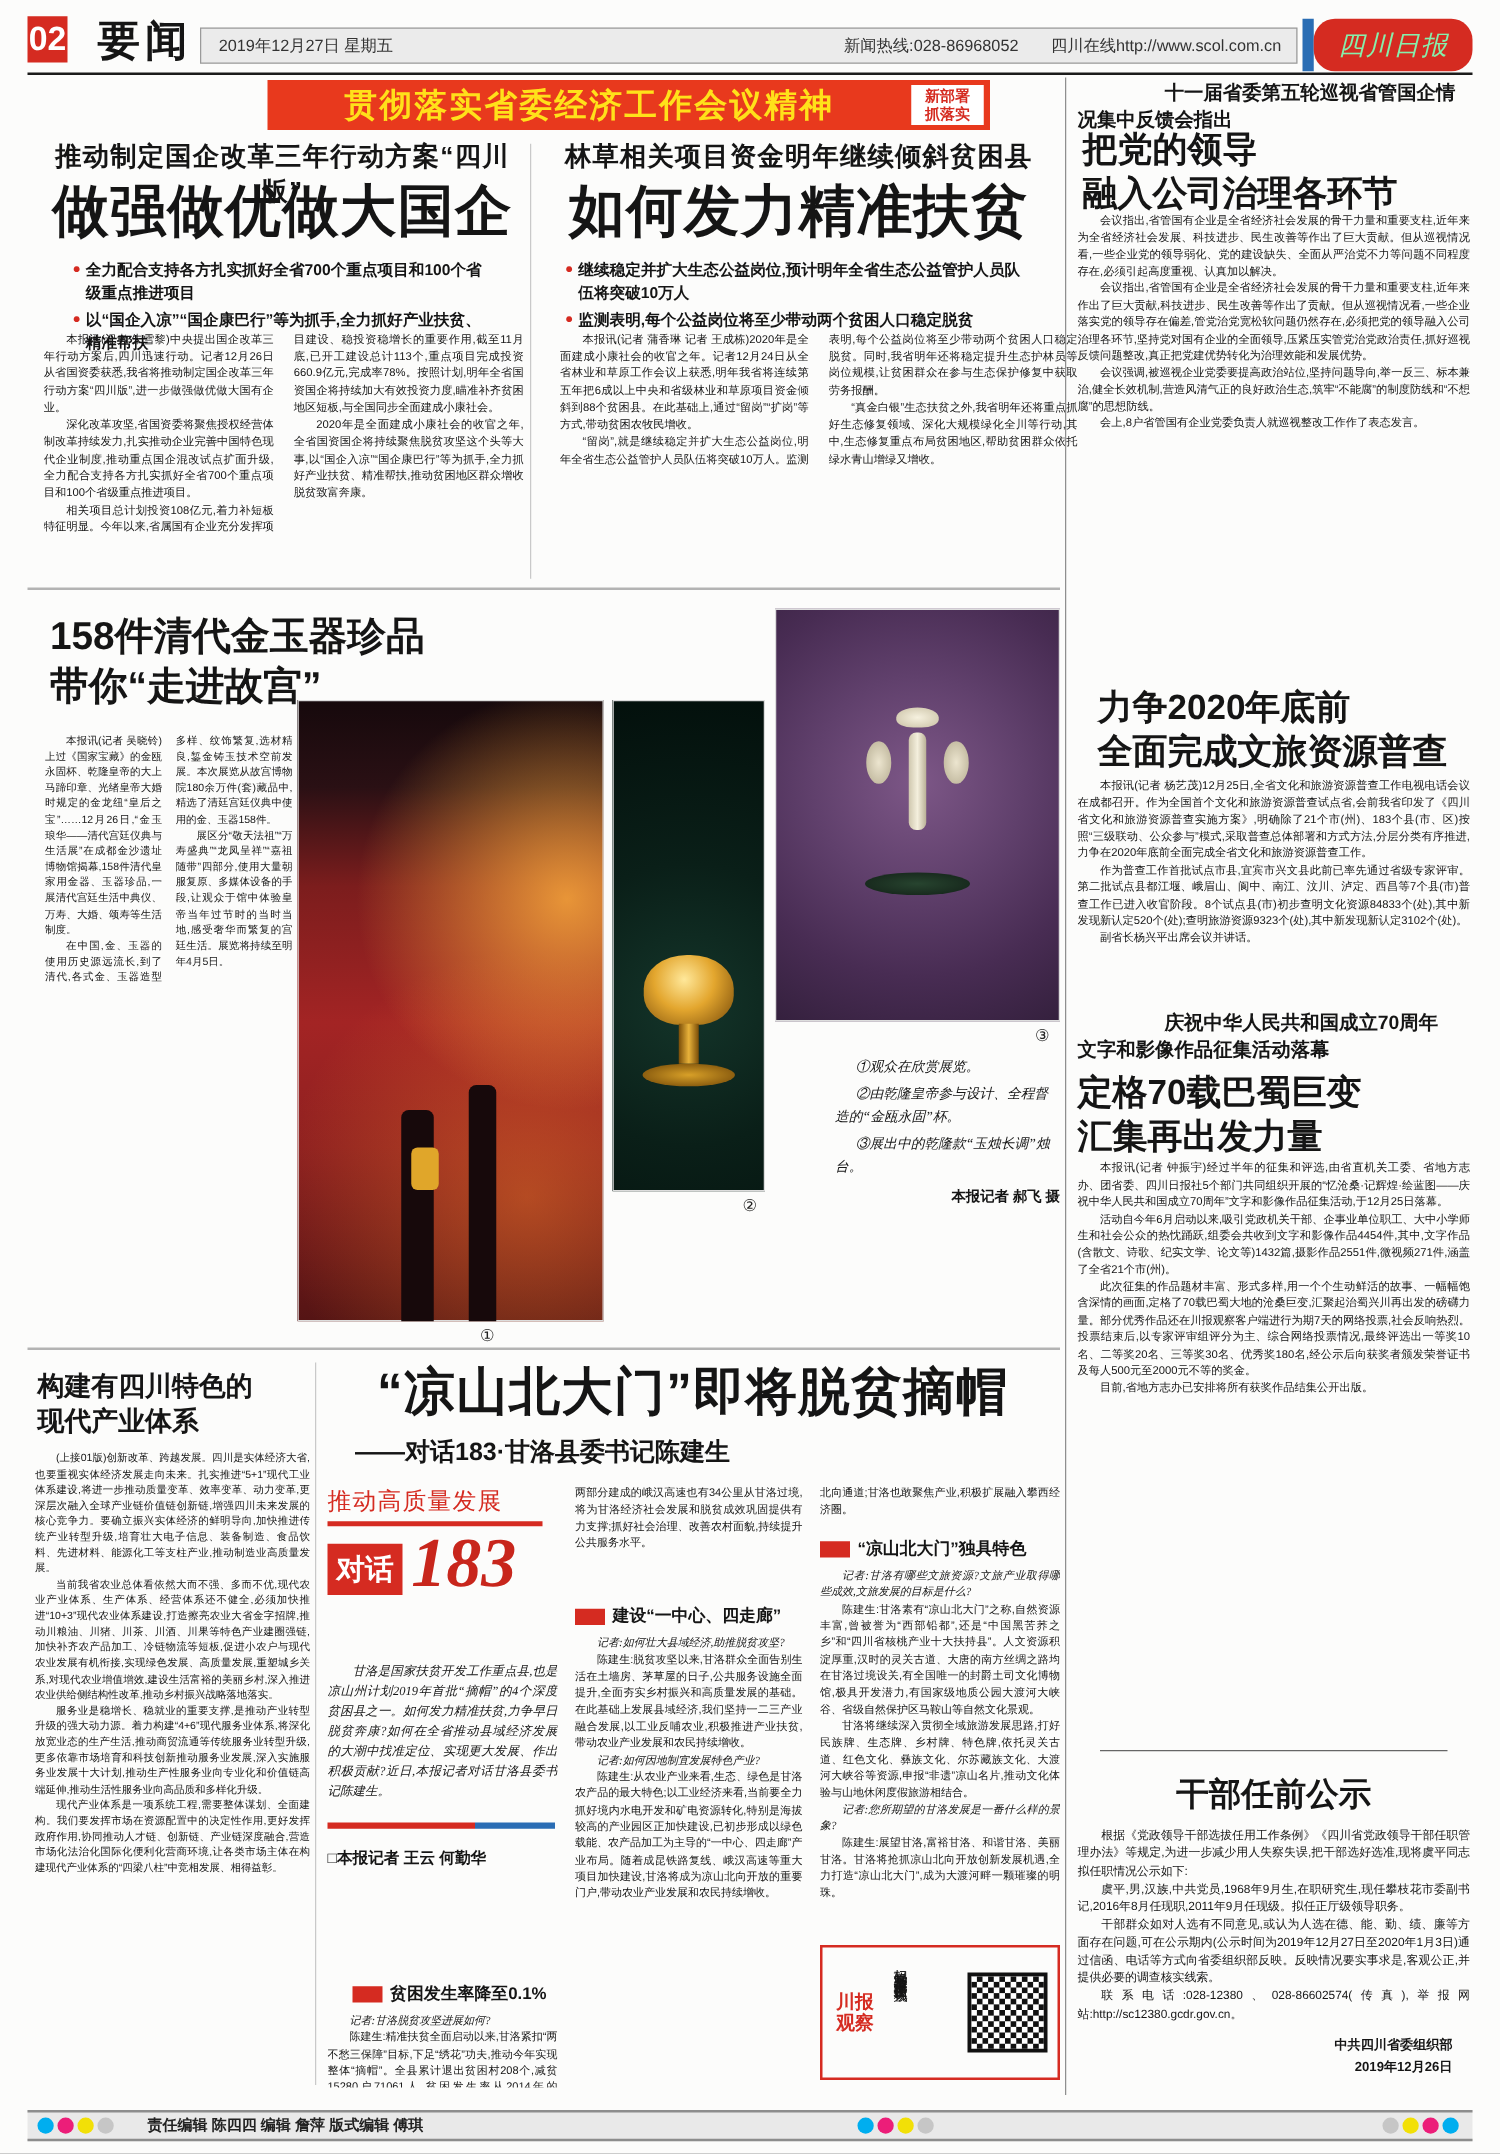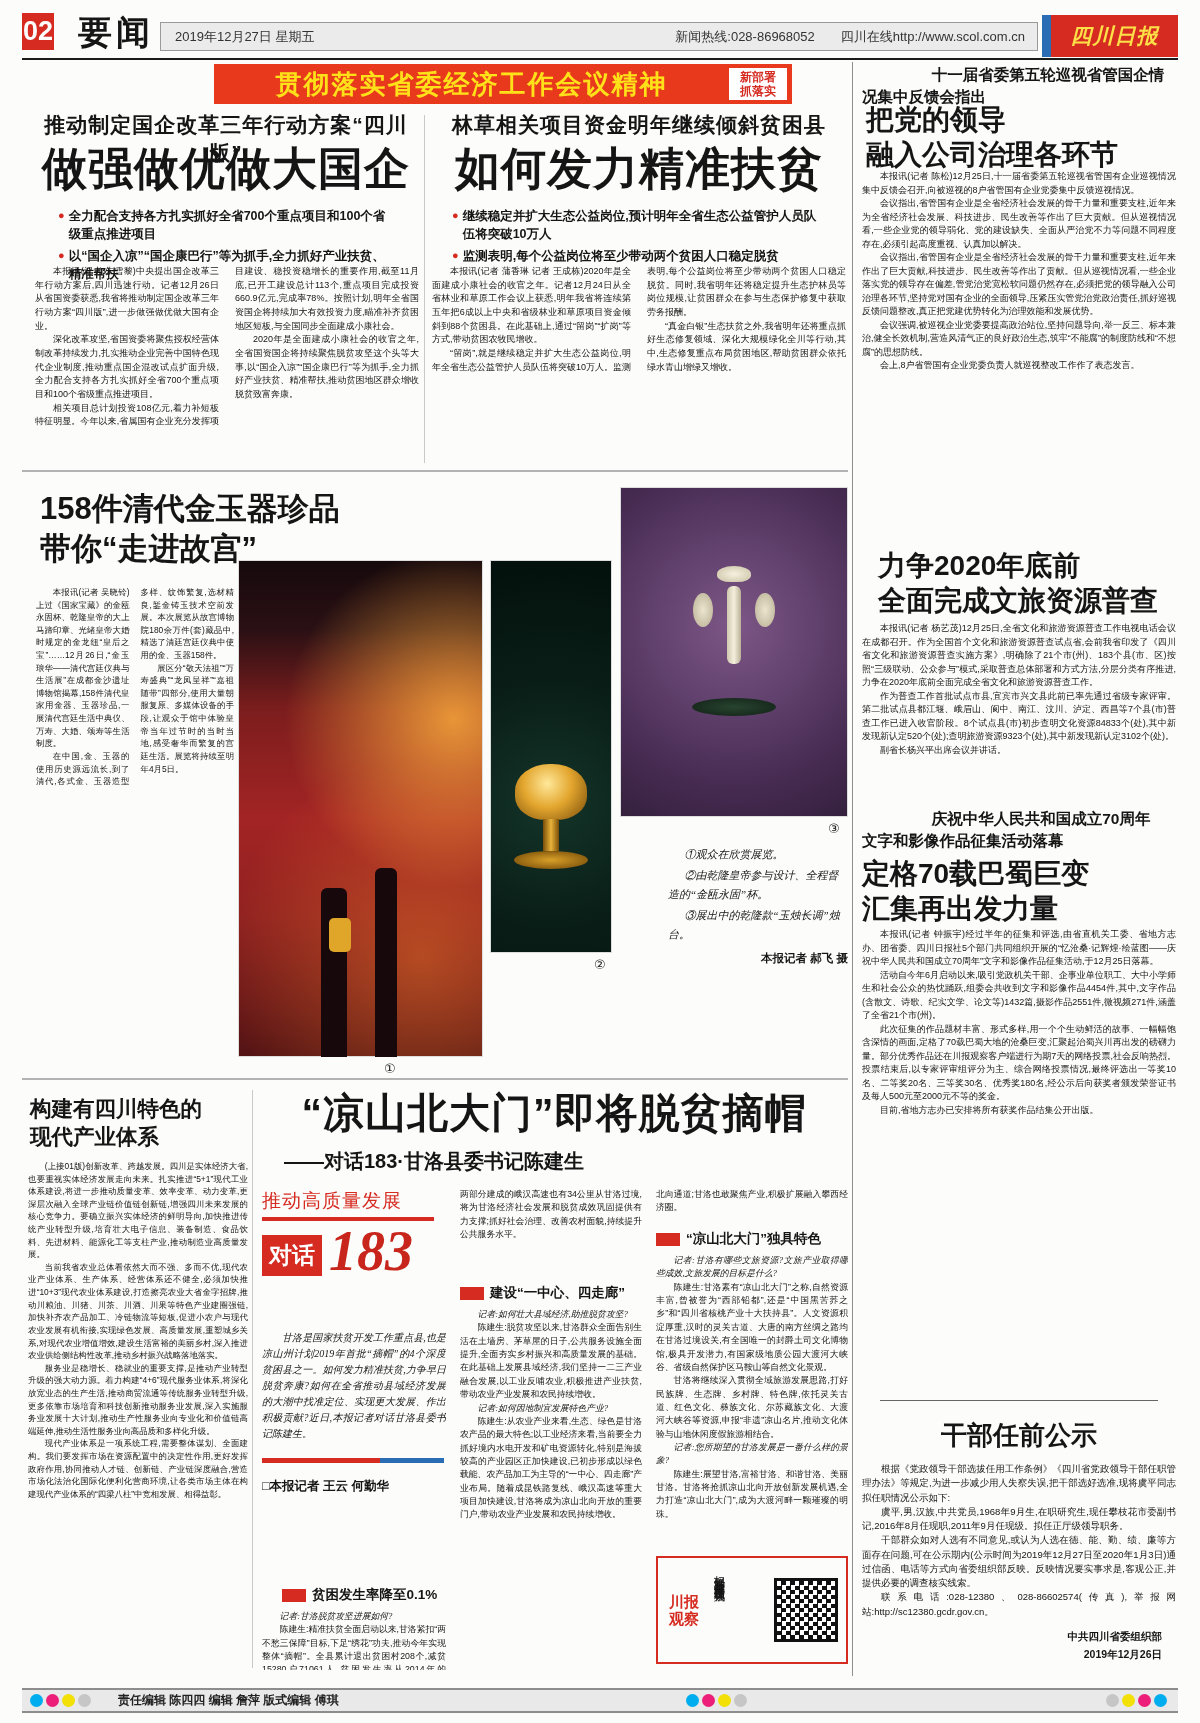--- a/index.html
+++ b/index.html
@@ -12,21 +12,21 @@
   
   .badge02{left:22px;top:13px;width:32px;height:37px;background:#d52b21;color:#fff;font-size:27px;font-weight:bold;display:flex;align-items:center;justify-content:center;}
   .secTitle{left:78px;top:10px;font-size:34px;font-weight:bold;letter-spacing:4px;}
   .headbar{left:160px;top:22px;width:878px;height:29px;background:#ebebeb;border:1px solid #9a9a9a;display:flex;align-items:center;font-size:13px;color:#333;box-sizing:border-box;}
   .headbar .date{margin-left:14px;}
   .headbar .sp{flex:1;}
   .headbar .hot{margin-right:26px;}
   .headbar .web{margin-right:12px;}
   .masthead{left:1042px;top:15px;width:136px;height:42px;display:flex;}
   .masthead .blue{width:9px;background:#2a6db4;}
-  .masthead .red{flex:1;background:#d52b21;color:#fde047;display:flex;align-items:center;justify-content:center;font-size:21px;font-weight:bold;font-style:italic;letter-spacing:1px;}
+  .masthead .red{flex:1;background:#d52b21;color:#86efac;display:flex;align-items:center;justify-content:center;font-size:21px;font-weight:normal;font-style:italic;letter-spacing:1px;border-radius:17px;}
   .toprule{left:22px;top:58px;width:1156px;height:2px;background:#1b1b1b;}
   
   .banner{left:214px;top:64px;width:578px;height:40px;background:#e8391d;display:flex;align-items:center;}
   .banner .btxt{flex:1;text-align:center;color:#ffe11a;font-size:26px;font-weight:bold;letter-spacing:2px;}
   .banner .btag{width:58px;height:32px;background:#fff;color:#d52b21;font-size:12px;font-weight:bold;margin-right:5px;display:flex;flex-direction:column;align-items:center;justify-content:center;line-height:1.2;}
   
   .kicker{text-align:center;font-size:21px;font-weight:bold;letter-spacing:1px;}
   .bighead{text-align:center;font-size:45px;font-weight:900;letter-spacing:1px;}
   .bullets{font-size:12.5px;font-weight:bold;line-height:1.45;}
   .bullet{display:flex;margin-bottom:4px;}
@@ -152,21 +152,21 @@
   <div class="abs bullets" style="left:452px;top:207px;width:376px;">
     <div class="bullet">
         <span class="dot">●</span>
         <span>继续稳定并扩大生态公益岗位,预计明年全省生态公益管护人员队伍将突破10万人</span>
       </div>
     <div class="bullet">
         <span class="dot">●</span>
         <span>监测表明,每个公益岗位将至少带动两个贫困人口稳定脱贫</span>
       </div>
   </div>
-  <div class="abs jtext" style="left:432px;top:265px;width:414px;height:198px;column-count:2;column-gap:16px;">
+  <div class="abs jtext" style="left:448px;top:265px;width:414px;height:198px;column-count:2;column-gap:16px;">
     <p>本报讯(记者 蒲香琳 记者 王成栋)2020年是全面建成小康社会的收官之年。记者12月24日从全省林业和草原工作会议上获悉,明年我省将连续第五年把6成以上中央和省级林业和草原项目资金倾斜到88个贫困县。在此基础上,通过“留岗”“扩岗”等方式,带动贫困农牧民增收。</p>
     <p>“留岗”,就是继续稳定并扩大生态公益岗位,明年全省生态公益管护人员队伍将突破10万人。监测表明,每个公益岗位将至少带动两个贫困人口稳定脱贫。同时,我省明年还将稳定提升生态护林员等岗位规模,让贫困群众在参与生态保护修复中获取劳务报酬。</p>
     <p>“真金白银”生态扶贫之外,我省明年还将重点抓好生态修复领域、深化大规模绿化全川等行动,其中,生态修复重点布局贫困地区,帮助贫困群众依托绿水青山增绿又增收。</p>
   </div>
 
   <div class="abs hline" style="left:22px;top:470px;width:826px;"></div>
 
   <div class="abs exhead">
     <div>158件清代金玉器珍品</div>
     <div>带你“走进故宫”</div>
@@ -283,21 +283,20 @@
     <p class="q">记者:您所期望的甘洛发展是一番什么样的景象?</p>
     <p>陈建生:展望甘洛,富裕甘洛、和谐甘洛、美丽甘洛。甘洛将抢抓凉山北向开放创新发展机遇,全力打造“凉山北大门”,成为大渡河畔一颗璀璨的明珠。</p>
   </div>
 
   <div class="abs rkicker" style="left:862px;top:64px;width:314px;">十一届省委第五轮巡视省管国企情况集中反馈会指出</div>
   <div class="abs rhead" style="left:866px;top:102px;width:310px;">
     <div>把党的领导</div>
     <div>融入公司治理各环节</div>
   </div>
   <div class="abs rbody" style="left:862px;top:170px;width:314px;height:360px;">
-    <p>本报讯(记者 陈松)12月25日,十一届省委第五轮巡视省管国有企业巡视情况集中反馈会召开,向被巡视的8户省管国有企业党委集中反馈巡视情况。</p>
     <p>会议指出,省管国有企业是全省经济社会发展的骨干力量和重要支柱,近年来为全省经济社会发展、科技进步、民生改善等作出了巨大贡献。但从巡视情况看,一些企业党的领导弱化、党的建设缺失、全面从严治党不力等问题不同程度存在,必须引起高度重视、认真加以解决。</p>
     <p>会议指出,省管国有企业是全省经济社会发展的骨干力量和重要支柱,近年来作出了巨大贡献,科技进步、民生改善等作出了贡献。但从巡视情况看,一些企业落实党的领导存在偏差,管党治党宽松软问题仍然存在,必须把党的领导融入公司治理各环节,坚持党对国有企业的全面领导,压紧压实管党治党政治责任,抓好巡视反馈问题整改,真正把党建优势转化为治理效能和发展优势。</p>
     <p>会议强调,被巡视企业党委要提高政治站位,坚持问题导向,举一反三、标本兼治,健全长效机制,营造风清气正的良好政治生态,筑牢“不能腐”的制度防线和“不想腐”的思想防线。</p>
     <p>会上,8户省管国有企业党委负责人就巡视整改工作作了表态发言。</p>
   </div>
 
   <div class="abs rhead" style="left:878px;top:548px;">
     <div>力争2020年底前</div>
     <div>全面完成文旅资源普查</div>
   </div>

